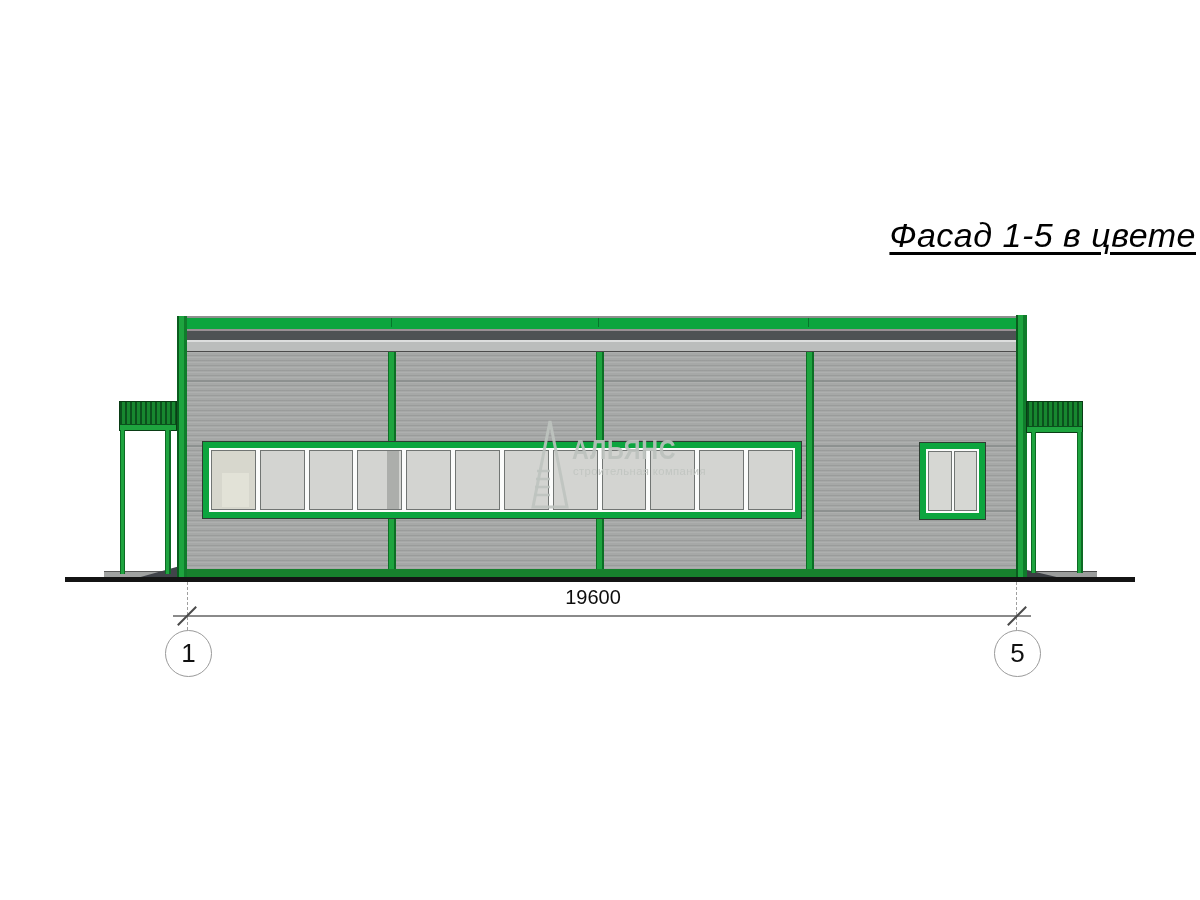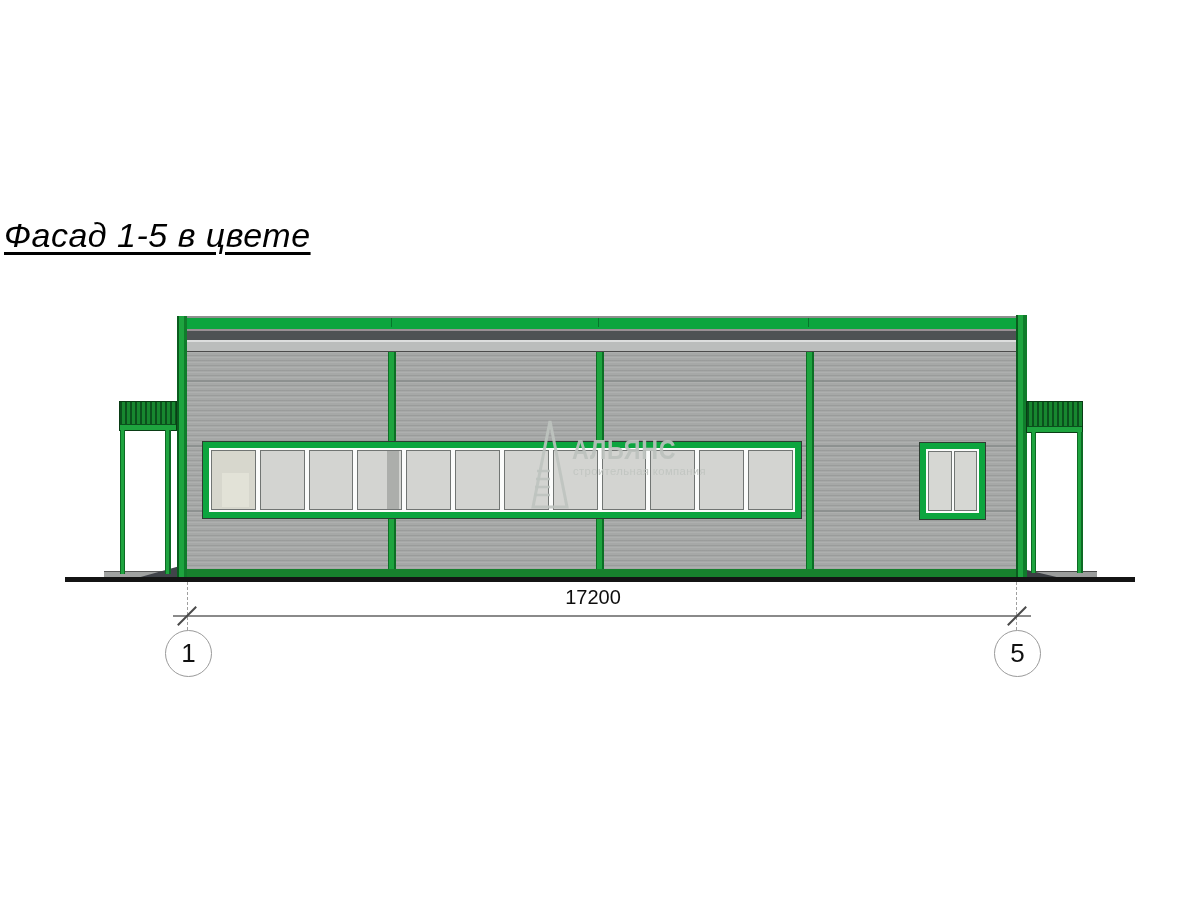--- a/index.html
+++ b/index.html
@@ -9,21 +9,21 @@
     --fascia-dark:#4e5254;
     --fascia-light:#bbbdbc;
     --glass:#d3d4d1;
   }
   html,body{margin:0;padding:0;background:#fff;}
   .canvas{position:relative;width:1200px;height:900px;background:#ffffff;overflow:hidden;
           font-family:"Liberation Sans", sans-serif;}
   .abs{position:absolute;}
 
   
-  .title{left:0;right:0;top:216px;text-align:left;font-size:34px;font-style:italic;
+  .title{left:0;right:0;top:216px;text-align:right;font-size:34px;font-style:italic;
          color:#000;letter-spacing:.5px;}
   .title span{text-decoration:underline;text-decoration-thickness:2.5px;text-underline-offset:5px;
          padding:0 4px;}
 
   
   .fascia{left:186px;top:316px;width:832px;height:36px;box-sizing:border-box;
           border:1px solid #4b4b4b;border-top:2px solid #8f8f8f;background:#bbbdbc;z-index:3;}
   .fascia .green{height:11px;background:var(--frame-green);position:relative;}
   .fascia .sep{height:2px;background:#9a9095;}
   .fascia .dark{height:9px;background:var(--fascia-dark);}
@@ -179,21 +179,21 @@
   <div class="abs ramp-wedge-l"></div>
   <div class="abs plat-r"></div>
   <div class="abs plat-wedge-r"></div>
   <div class="abs ground"></div>
 
   <div class="abs axisline" style="left:187px"></div>
   <div class="abs axisline" style="left:1016px"></div>
   <div class="abs dimline"></div>
   <div class="abs tick" style="left:174px;top:615px"></div>
   <div class="abs tick" style="left:1004px;top:615px"></div>
-  <div class="abs dimtext">17200</div>
+  <div class="abs dimtext">19600</div>
   <div class="abs bubble" style="left:165px">
       <span>1</span>
     </div>
   <div class="abs bubble" style="left:994px">
       <span>5</span>
     </div>
 
   <div class="abs wm" style="left:531px;top:419px;width:40px;height:90px">
     <svg width="40" height="90" viewBox="0 0 40 90">
       <path d="M19 2 L36 88 L2 88 Z" fill="none" stroke="rgba(190,195,191,.9)" stroke-width="3"></path>

